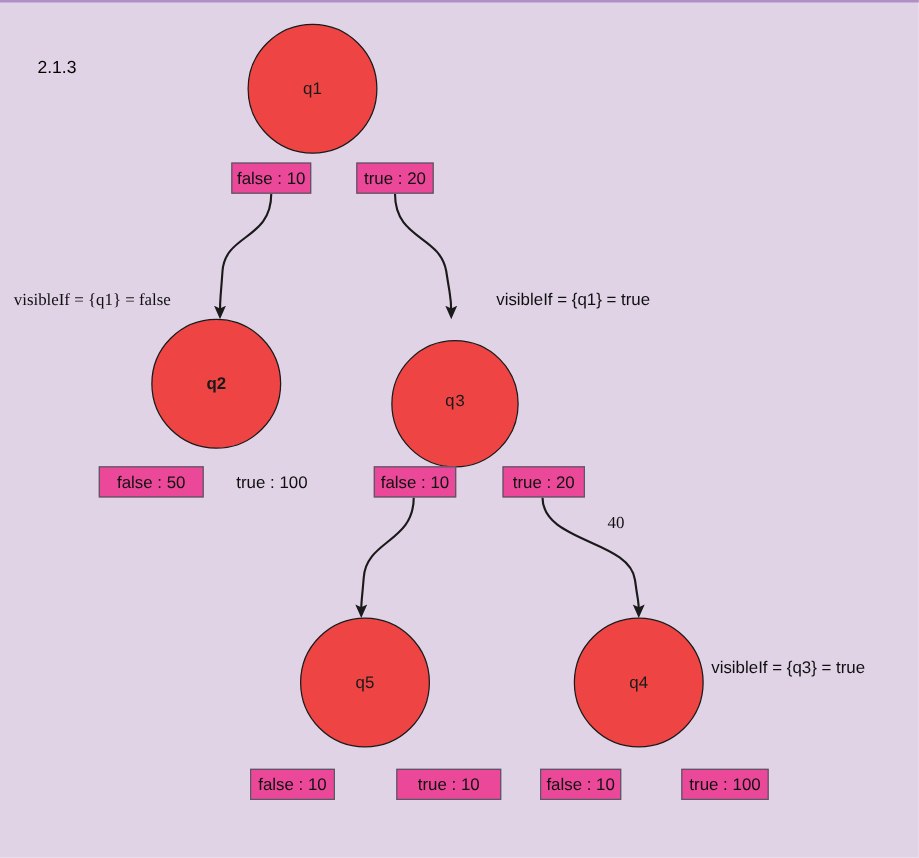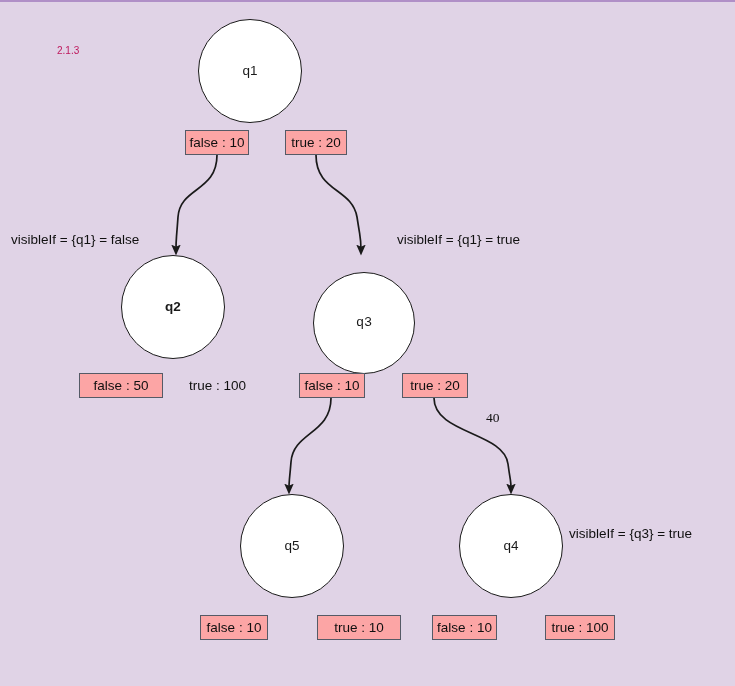--- a/index.html
+++ b/index.html
@@ -18,60 +18,59 @@
   }
   #edges{
     position:absolute;
     left:0; top:0;
     width:735px; height:686px;
     pointer-events:none;
   }
   .node{
     position:absolute;
     border-radius:50%;
-    background:#ffffff;
+    background:#ef4444;
     border:1.6px solid #1a1a1a;
     box-sizing:border-box;
     display:flex;
     align-items:center;
     justify-content:center;
   }
   .node span{
     font-size:13.5px;
     color:#1a1a1a;
     line-height:1;
   }
   .boxlabel{
     position:absolute;
-    background:#fca5a5;
+    background:#ec4899;
     border:1.6px solid #555a66;
     box-sizing:border-box;
     display:flex;
     align-items:center;
     justify-content:center;
     font-size:13.5px;
     color:#101010;
     white-space:nowrap;
     padding:0 18px;
     height:25px;
   }
   .plainlabel{
     position:absolute;
     font-size:13.5px;
     color:#101010;
     white-space:nowrap;
     line-height:1;
   }
   .corner-label{
     position:absolute;
-    font-size:10px;
-    color:#be185d;
+    font-size:14px;
+    color:#000000;
     white-space:nowrap;
     line-height:1;
-    margin-left:27px;
   }
 </style>
 </head>
 <body>
 
 <div id="canvas">
 
   <svg id="edges" viewBox="0 0 735 686" xmlns="http://www.w3.org/2000/svg">
     <defs>
       <marker id="arrow" markerWidth="9" markerHeight="9" refX="3.2" refY="3" orient="auto" markerUnits="strokeWidth">
@@ -109,21 +108,21 @@
       <div class="boxlabel" style="left: 79px; top: 371px; width: 84px;">false : 50</div>
       <div class="boxlabel" style="left: 299px; top: 371px; width: 66px;">false : 10</div>
       <div class="boxlabel" style="left: 402px; top: 371px; width: 66px;">true : 20</div>
       <div class="boxlabel" style="left: 200px; top: 613px; width: 68px;">false : 10</div>
       <div class="boxlabel" style="left: 317px; top: 613px; width: 84px;">true : 10</div>
       <div class="boxlabel" style="left: 432px; top: 613px; width: 65px;">false : 10</div>
       <div class="boxlabel" style="left: 545px; top: 613px; width: 70px;">true : 100</div>
     </div>
   <div id="plainlabel-layer">
       <div class="plainlabel" style="left: 189px; top: 377px;">true : 100</div>
-      <div class="plainlabel" style="left: 11px; top: 231px;">visibleIf = {q1} = false</div>
+      <div class="plainlabel" style="left: 11px; top: 231px; font-family: Liberation Serif, serif;">visibleIf = {q1} = false</div>
       <div class="plainlabel" style="left: 397px; top: 231px;">visibleIf = {q1} = true</div>
       <div class="plainlabel" style="left: 569px; top: 525px;">visibleIf = {q3} = true</div>
       <div class="plainlabel" style="left: 486px; top: 409px; font-family: Liberation Serif, serif;">40</div>
     </div>
 
   <div class="corner-label" style="left:30px; top:44px;">2.1.3</div>
 
 </div>
 
 </body></html>

